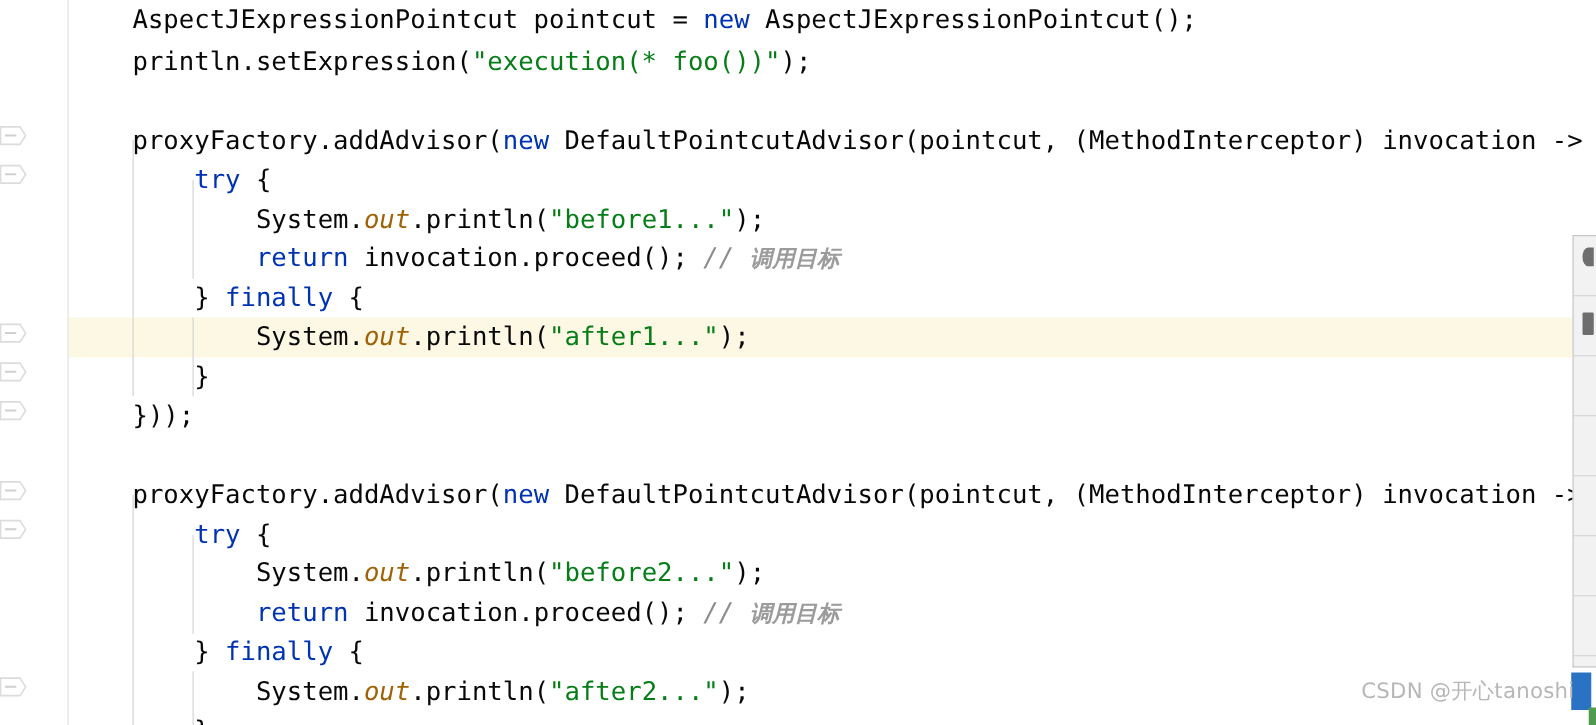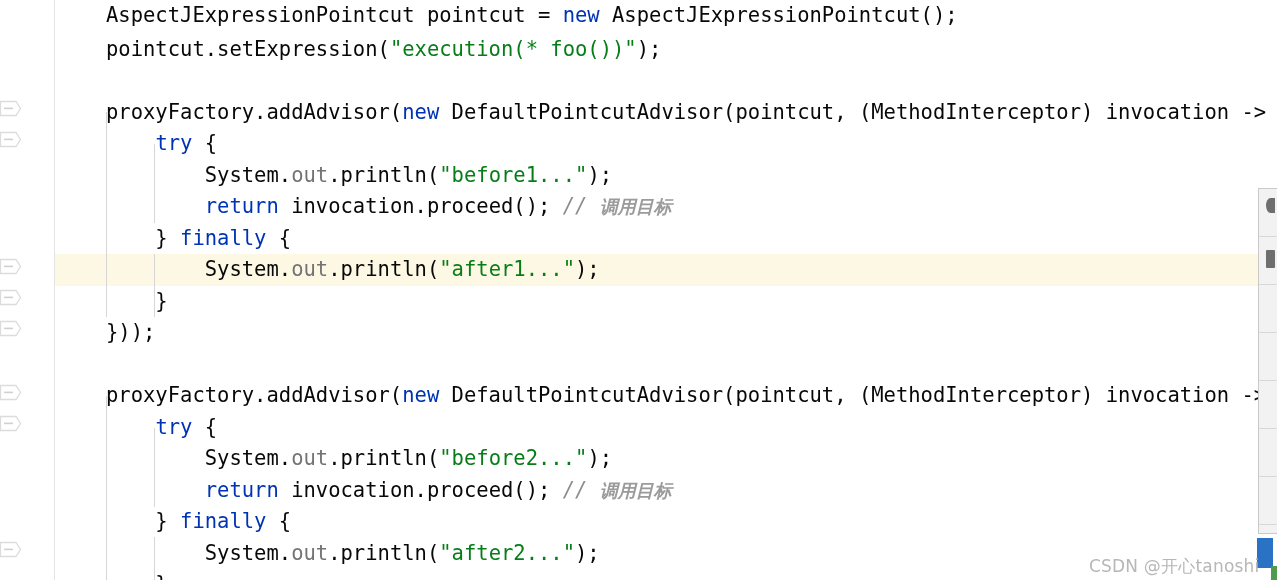--- a/index.html
+++ b/index.html
@@ -69,21 +69,21 @@
     white-space: pre;
   }
 
   .line.current-line {
     background: #fdf8e4;
   }
 
   
   .kw      { color: #0033b3; }
   .str     { color: #067d17; }
-  .field   { color: #737373; }
+  .field   { color: #a16207; font-style: italic; }
   .cmt     { color: #8c8c8c; font-style: italic; }
   .cmt-cn  { color: #9b9b9b; font-style: italic; font-family: "DejaVu Sans", "Liberation Sans", sans-serif; font-size: 18px; font-weight: bold; }
   .plain   { color: #080808; }
 
   
   .indent-guide {
     position: absolute;
     width: 1px;
     background: #d6d6d6;
     z-index: 3;
@@ -144,21 +144,21 @@
     right: 0; top: 0;
     width: 2px; height: 580px;
     background: #ffffff;
     z-index: 19;
   }
 
   
   .watermark {
     position: absolute;
     left: 1089px;
-    top: 555px;
+    top: 541px;
     font-family: "DejaVu Sans", "Liberation Sans", sans-serif;
     font-size: 17px;
     color: #b7b7b7;
     white-space: pre;
     z-index: 30;
     letter-spacing: 0.2px;
   }
 
   
   .edge-brace {
@@ -170,21 +170,21 @@
   }
 </style>
 </head>
 <body>
 
 <div id="editor-root">
 
   <div class="code-area">
     <div id="lines-container">
         <div class="line" style="top: 0; text-decoration: underline;"><span class="txt"><span class="plain">AspectJExpressionPointcut pointcut = </span><span class="kw">new</span><span class="plain"> AspectJExpressionPointcut();</span></span></div>
-        <div class="line" style="top: 33.5px;"><span class="txt"><span class="plain">pointcut.setExpression(</span><span class="str">"execution(* foo())"</span><span class="plain">);</span></span></div>
+        <div class="line" style="top: 33.5px;"><span class="txt"><span class="plain">println.setExpression(</span><span class="str">"execution(* foo())"</span><span class="plain">);</span></span></div>
         <div class="line" style="top: 65px;"><span class="txt"></span></div>
         <div class="line" style="top: 96.5px;"><span class="txt"><span class="plain">proxyFactory.addAdvisor(</span><span class="kw">new</span><span class="plain"> DefaultPointcutAdvisor(pointcut, (MethodInterceptor) invocation -&gt; {</span></span></div>
         <div class="line" style="top: 128px;"><span class="txt"><span class="plain">    </span><span class="kw">try</span><span class="plain"> {</span></span></div>
         <div class="line" style="top: 159.5px;"><span class="txt"><span class="plain">        System.</span><span class="field">out</span><span class="plain">.println(</span><span class="str">"before1..."</span><span class="plain">);</span></span></div>
         <div class="line" style="top: 191px;"><span class="txt"><span class="plain">        </span><span class="kw">return</span><span class="plain"> invocation.proceed(); </span><span class="cmt">// </span><span class="cmt-cn">调用目标</span></span></div>
         <div class="line" style="top: 222.5px;"><span class="txt"><span class="plain">    } </span><span class="kw">finally</span><span class="plain"> {</span></span></div>
         <div class="line current-line" style="top: 254px;"><span class="txt"><span class="plain">        System.</span><span class="field">out</span><span class="plain">.println(</span><span class="str">"after1..."</span><span class="plain">);</span></span></div>
         <div class="line" style="top: 285.5px;"><span class="txt"><span class="plain">    }</span></span></div>
         <div class="line" style="top: 317px;"><span class="txt"><span class="plain">}));</span></span></div>
         <div class="line" style="top: 348.5px;"><span class="txt"></span></div>

